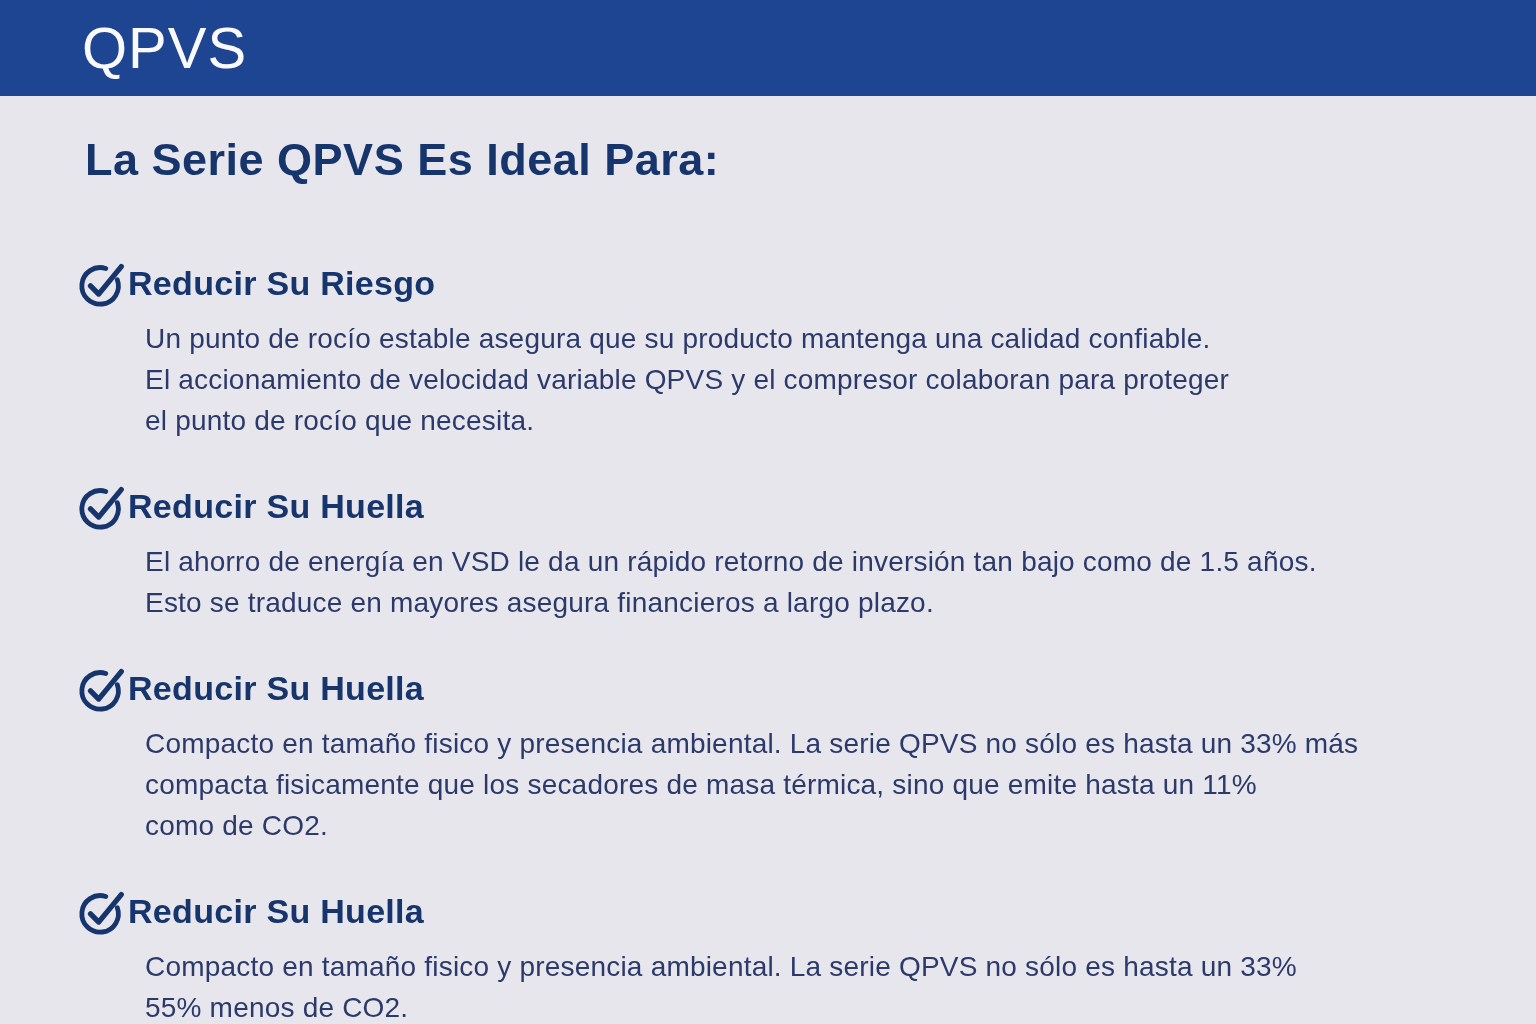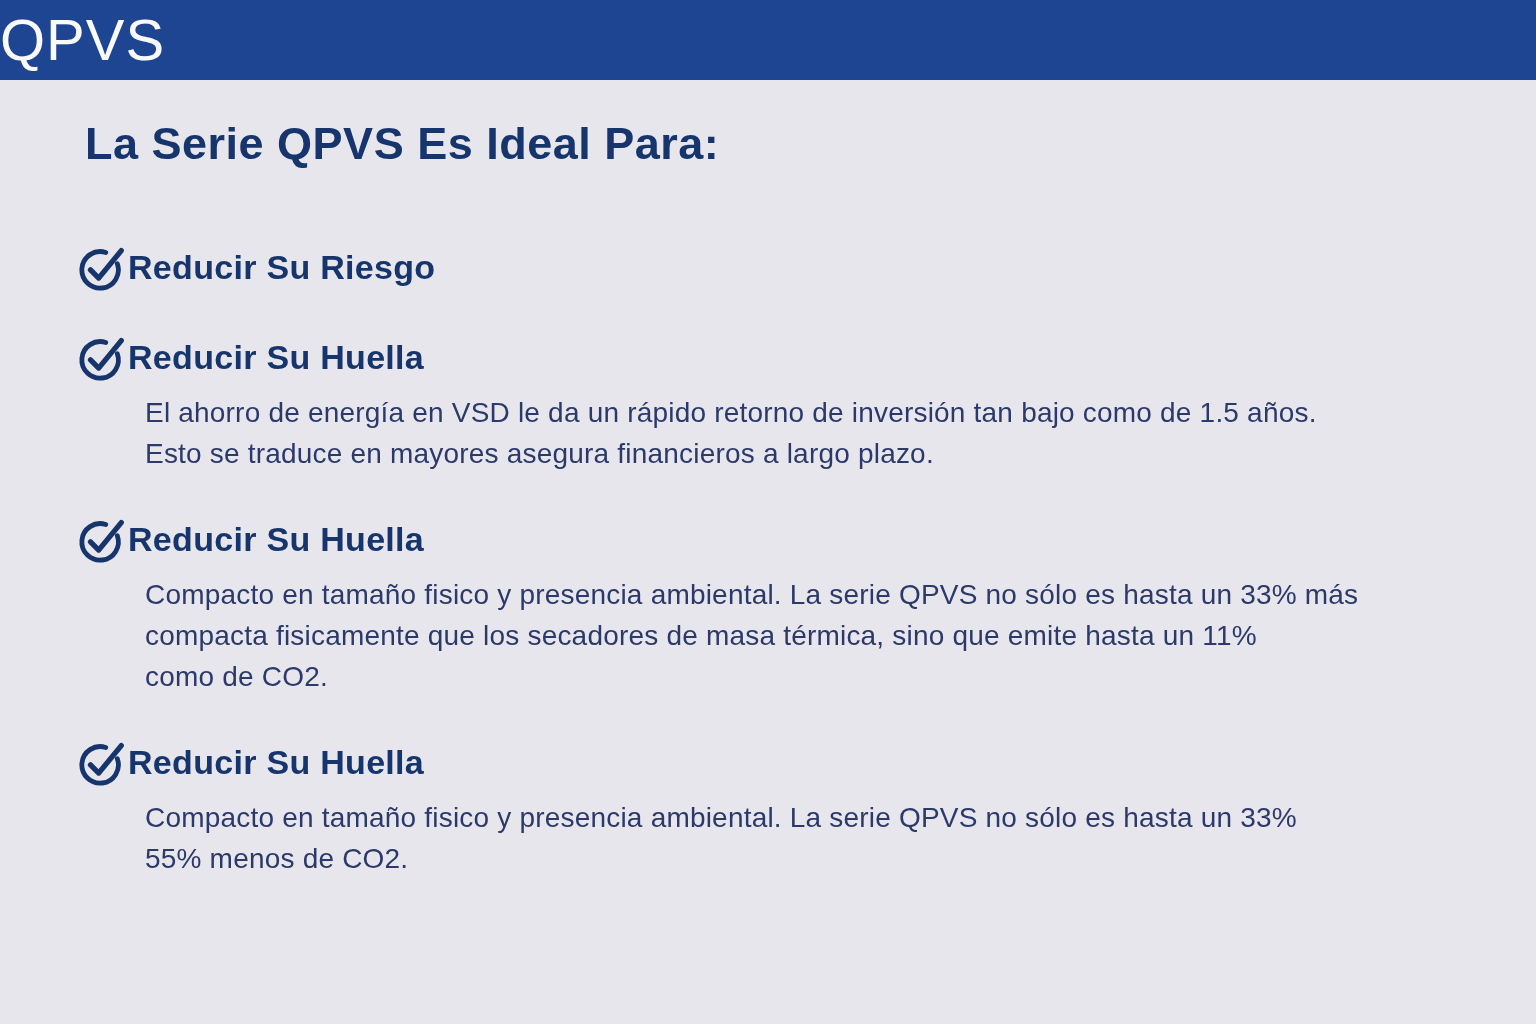--- a/index.html
+++ b/index.html
@@ -11,24 +11,25 @@
   }
   *{margin:0;padding:0;box-sizing:border-box;}
   html,body{width:1536px;height:1024px;overflow:hidden;}
   body{
     background:var(--page-bg);
     font-family:"Liberation Sans", sans-serif;
     color:var(--body-color);
   }
   .header-bar{
     width:100%;
-    height:80px;
+    height:96px;
     background:var(--header-bg);
     display:flex;
     align-items:center;
+    padding-left:82px;
   }
   .logo{
     color:var(--logo-color);
     font-size:58px;
     font-weight:400;
     letter-spacing:1px;
     line-height:1;
   }
   .content{
     padding:38px 60px 0 85px;
@@ -93,20 +94,25 @@
   <div class="section">
     <div class="section-head">
       <span class="check-icon">
         <svg viewBox="0 0 52 48" aria-hidden="true">
           <path d="M 40.85 20.5 A 19 19 0 1 1 28.87 8.93" stroke-width="5"></path>
           <path d="M 13 27 L 21.5 35.5 L 45 7" stroke-width="5.5"></path>
         </svg>
       </span>
       <span class="section-heading">Reducir Su Riesgo</span>
     </div>
+    <div class="section-body">
+      <div class="body-line">Un punto de rocío estable asegura que su producto mantenga una calidad confiable.</div>
+      <div class="body-line">El accionamiento de velocidad variable QPVS y el compresor colaboran para proteger</div>
+      <div class="body-line">el punto de rocío que necesita.</div>
+    </div>
   </div>
 
   <div class="section">
     <div class="section-head">
       <span class="check-icon">
         <svg viewBox="0 0 52 48" aria-hidden="true">
           <path d="M 40.85 20.5 A 19 19 0 1 1 28.87 8.93" stroke-width="5"></path>
           <path d="M 13 27 L 21.5 35.5 L 45 7" stroke-width="5.5"></path>
         </svg>
       </span>

